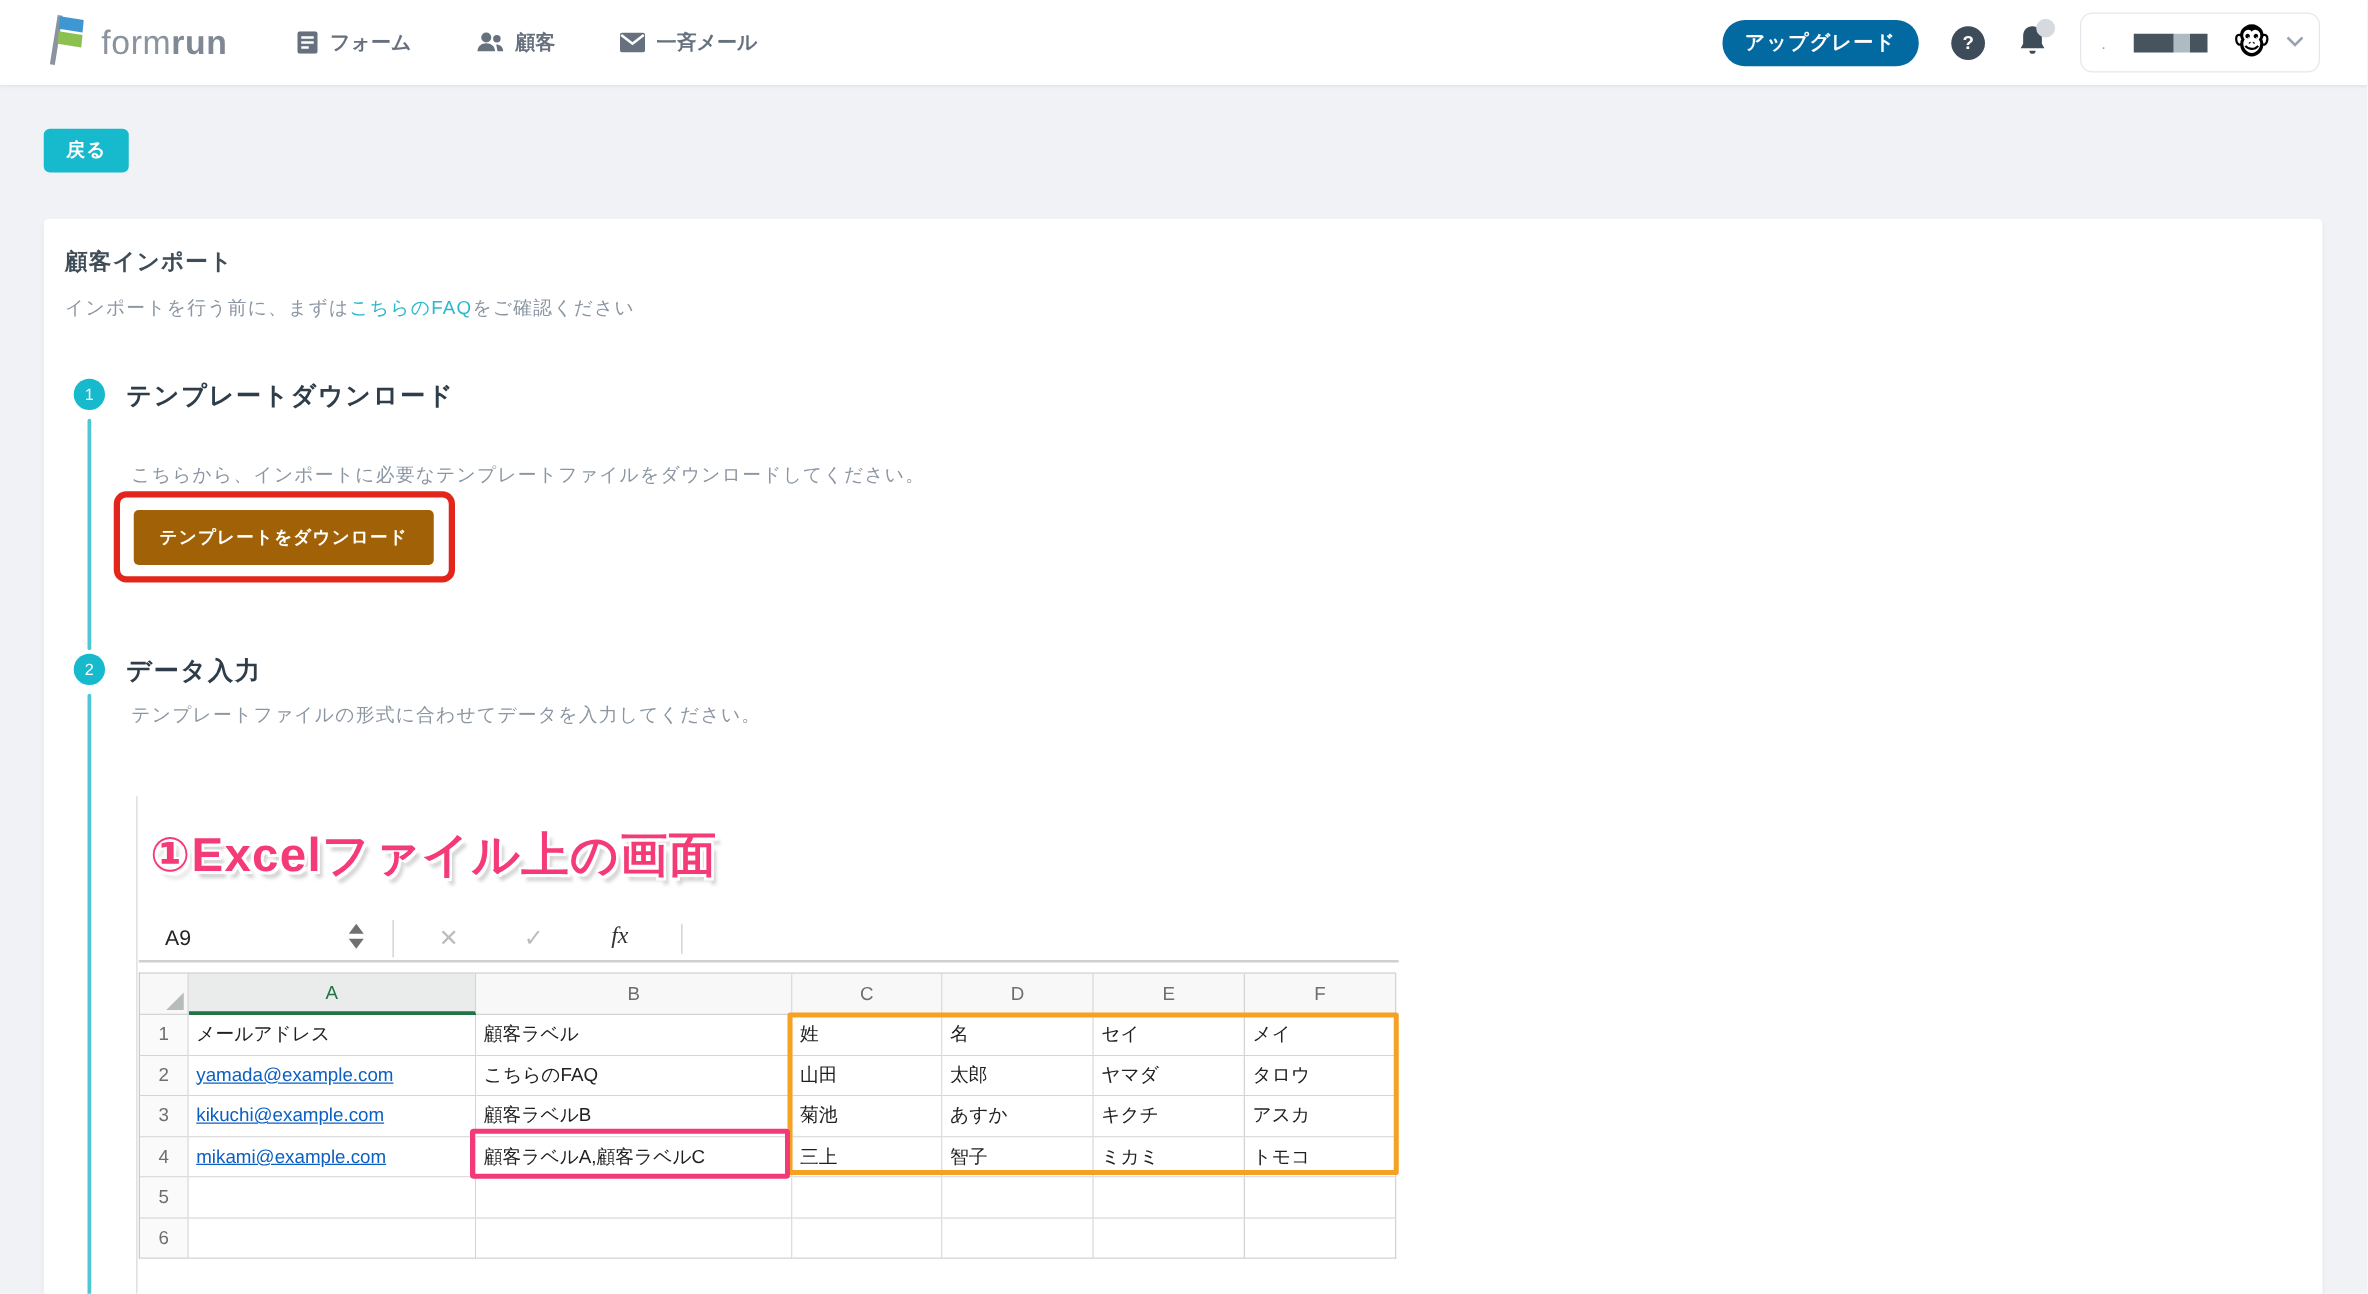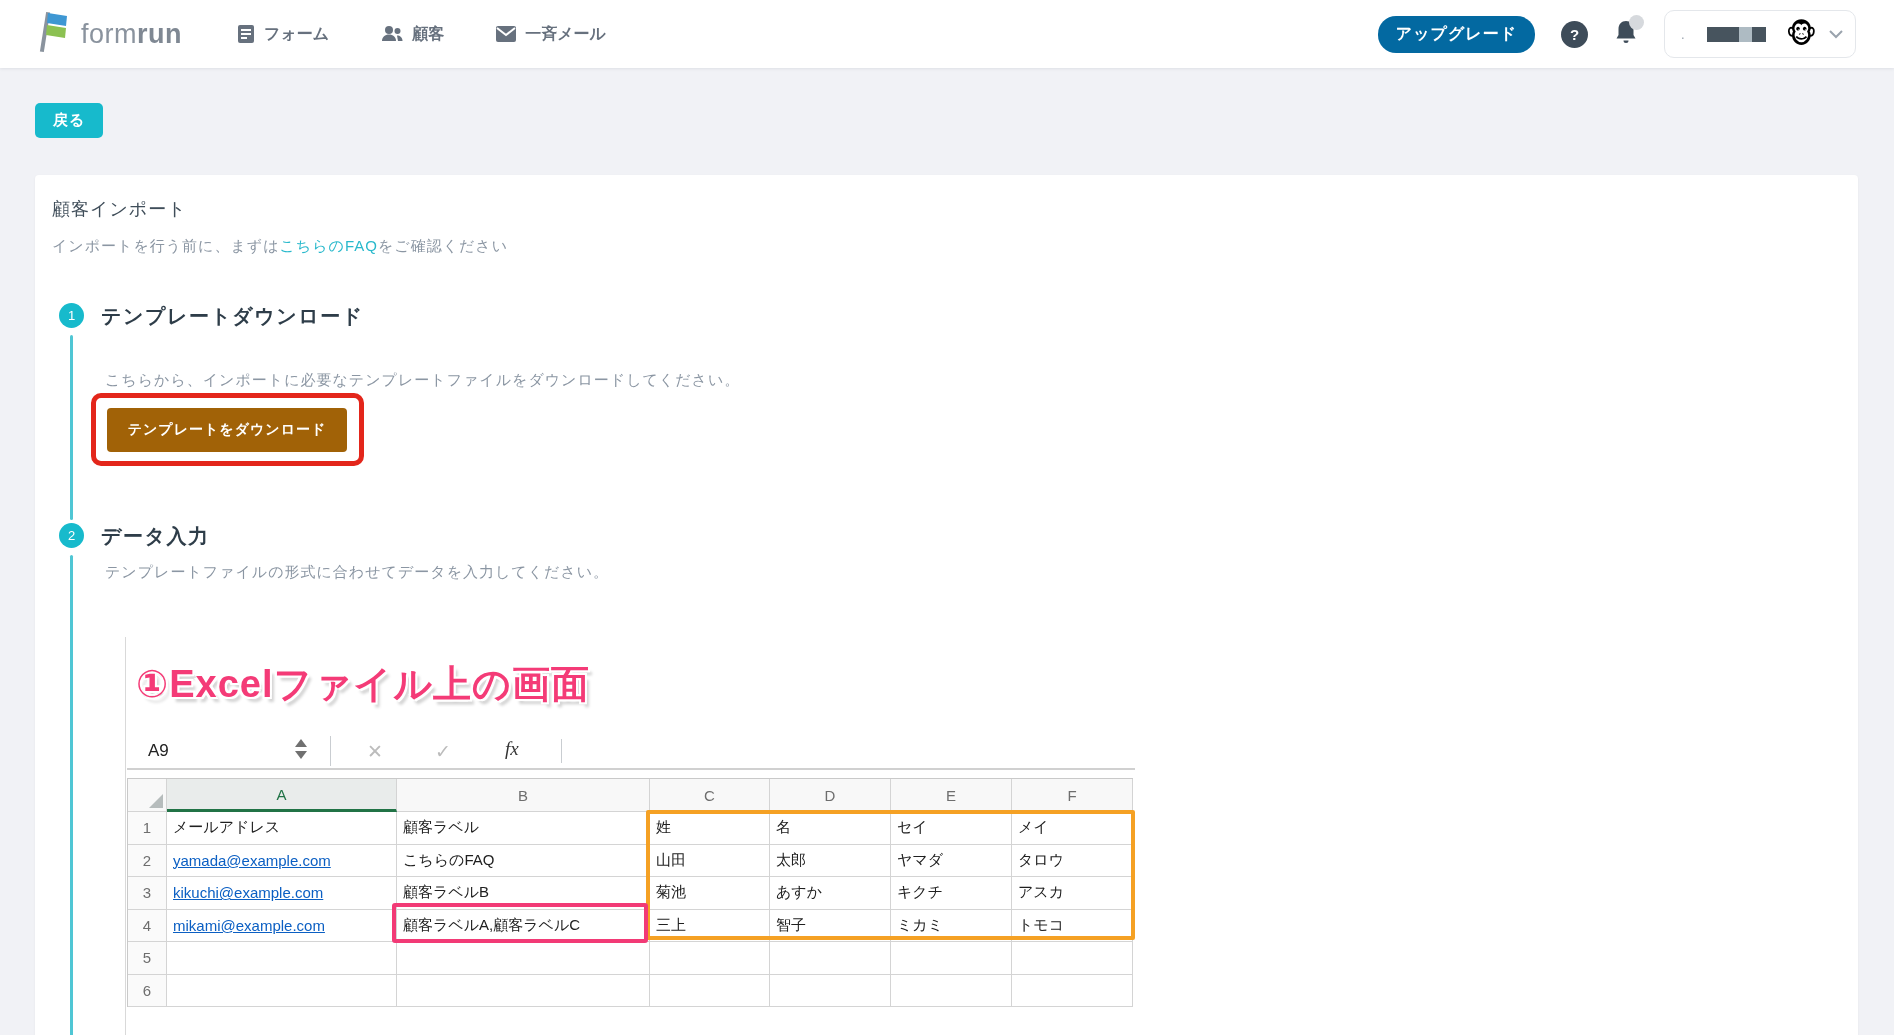--- a/index.html
+++ b/index.html
@@ -33,38 +33,38 @@
   .mseg3 { width:14px; background:#47545e; }
   .avatar { width:36px; height:36px; border-radius:50%; font-size:27px; line-height:36px; text-align:center; margin-left:18px; }
   .chevron { margin-left:10px; color:#9aa3ad; }
 
   
   .back-btn { position:absolute; left:35px; top:103px; background:#17bacc; color:#fff; border:none;
               font-size:15px; font-weight:700; padding:8px 18px; border-radius:5px; cursor:pointer; letter-spacing:1px; }
   .card { position:absolute; left:35px; top:175px; width:1823px; height:920px; background:#fff;
           border-radius:4px; box-shadow:0 1px 3px rgba(0,0,0,.05); }
 
-  .page-title { position:absolute; left:17px; top:22px; font-size:18px; color:#3f4d59; font-weight:400; letter-spacing:1px; }
+  .page-title { position:absolute; left:17px; top:22px; font-size:18px; color:#3f4d59; font-weight:700; letter-spacing:1px; }
   .page-sub { position:absolute; left:17px; top:62px; font-size:15px; color:#8b96a3; letter-spacing:1px; }
   .faq-link { color:#29b9cc; cursor:pointer; }
 
   .step-circle { position:absolute; width:25px; height:25px; border-radius:50%; background:#17bacc; color:#fff;
                  font-size:13px; display:flex; align-items:center; justify-content:center; }
   .step-title { position:absolute; font-size:20px; font-weight:700; color:#2e3d49; letter-spacing:1.5px; }
   .step-desc { position:absolute; font-size:15px; color:#8b96a3; letter-spacing:1px; }
   .vline { position:absolute; width:3px; background:#4fc6d4; border-radius:2px; }
 
   .annot-red { position:absolute; left:56px; top:218px; width:273px; height:73px;
                border:5px solid #e3261b; border-radius:10px; }
   .dl-btn { position:absolute; left:72px; top:233px; width:240px; height:44px; background:#a16207; color:#fff;
             border:none; border-radius:4px; font-size:14px; font-weight:700; letter-spacing:1px; cursor:pointer; }
 
   
   .excel { position:absolute; left:74px; top:462px; width:1012px; height:398px; background:#fff;
-           border-left:1px solid #d9d9d9; overflow:hidden;margin-left:16px; }
+           border-left:1px solid #d9d9d9; overflow:hidden; }
   .excel-caption { position:absolute; left:10px; top:22px; font-size:38px; font-weight:800; color:#f43b77; letter-spacing:1px;
                    text-shadow:-2px -2px 0 #fff, 2px -2px 0 #fff, -2px 2px 0 #fff, 2px 2px 0 #fff, 4px 5px 3px rgba(0,0,0,.18); }
   .fbar { position:absolute; left:1px; top:97px; width:1008px; height:36px; border-bottom:2px solid #d0d0d0; }
   .name-box { position:absolute; left:21px; top:7px; font-size:17px; color:#222; }
   .spinner { position:absolute; left:168px; top:5px; display:flex; flex-direction:column; gap:4px; }
   .spin-up { width:0; height:0; border-left:6px solid transparent; border-right:6px solid transparent; border-bottom:8px solid #707070; }
   .spin-down { width:0; height:0; border-left:6px solid transparent; border-right:6px solid transparent; border-top:8px solid #707070; }
   .fsep { position:absolute; top:2px; width:1px; height:30px; background:#c9cdd1; }
   .fx-cancel { position:absolute; left:240px; top:6px; font-size:19px; color:#bcbcbc; }
   .fx-ok { position:absolute; left:308px; top:6px; font-size:19px; color:#bcbcbc; }

